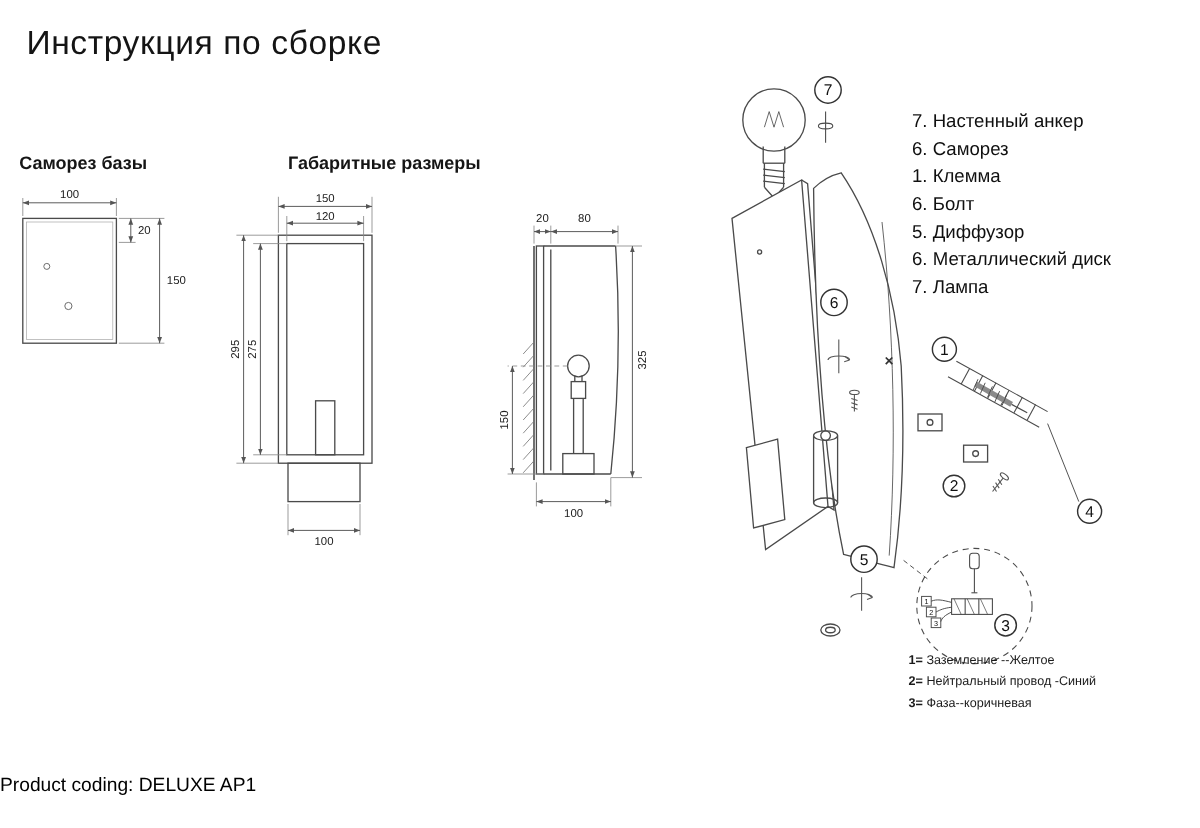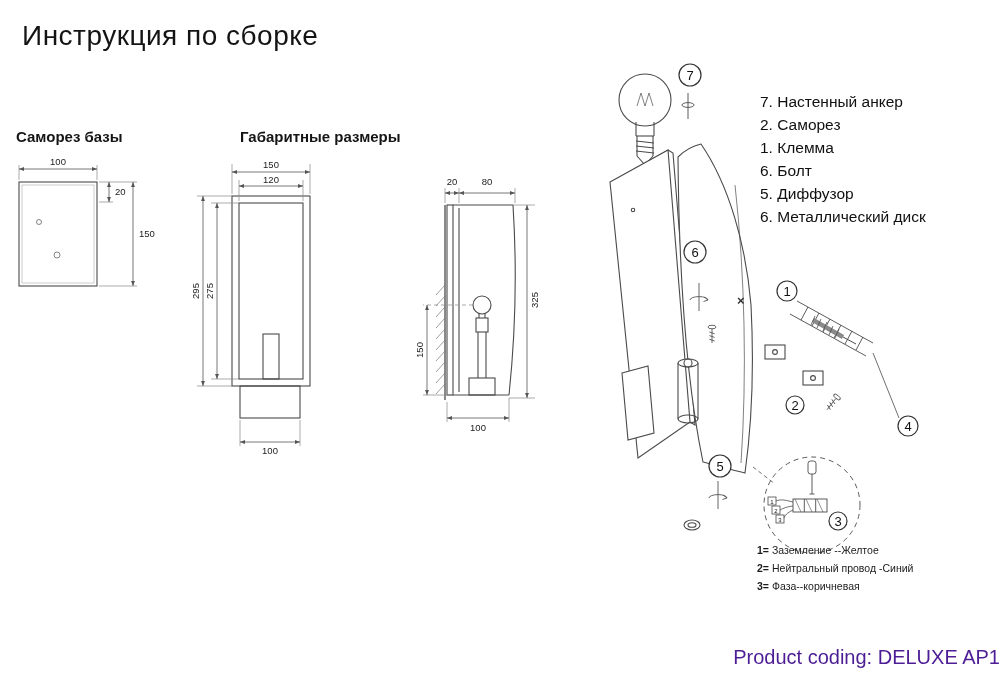--- a/index.html
+++ b/index.html
@@ -12,21 +12,21 @@
   .sec-label{font-size:15px;font-weight:bold;color:#151515}
   .lbl-base{top:128px;left:16px}
   .lbl-overall{top:128px;left:240px}
   .svg-base{top:150px;left:5px}
   .svg-front{top:150px;left:185px}
   .svg-side{top:150px;left:413px}
   .svg-exploded{top:5px;left:575px}
   .parts-list{top:90px;left:760px;list-style:none;font-size:15.5px;line-height:23px;color:#101010}
   .legend{top:541px;left:757px;font-size:10.5px;line-height:18px;color:#1b1b1b}
   .legend .num{font-weight:bold;margin-right:3px}
-  .footer{top:646px;left:0;width:100%;text-align:right;font-size:20px;color:#4c1d95}
+  .footer{top:646px;left:0;width:100%;text-align:left;font-size:16px;color:#000000}
   .dimtxt{font-size:9.5px;fill:#222}
   .callout{font-size:13px;fill:#111}
 </style>
 </head>
 <body>
 
 <h1 class="abs page-title">Инструкция по сборке</h1>
 
 <div class="abs sec-label lbl-base">Саморез базы</div>
 <div class="abs sec-label lbl-overall">Габаритные размеры</div>
@@ -333,25 +333,26 @@
       <text class="callout" x="263" y="520.5" text-anchor="middle" stroke="none" font-size="11.5">3</text>
     </g>
   </g>
 
   <text x="162" y="300" font-size="13" font-weight="bold" fill="#333">×</text>
 </svg>
 </div>
 
 <ul class="abs parts-list">
   <li>7. Настенный анкер</li>
-  <li>2. Саморез</li>
+  <li>6. Саморез</li>
   <li>1. Клемма</li>
   <li>6. Болт</li>
   <li>5. Диффузор</li>
   <li>6. Металлический диск</li>
+  <li>7. Лампа</li>
 </ul>
 
 <div class="abs legend">
   <div><span class="num">1=</span><span>Заземление --Желтое</span></div>
   <div><span class="num">2=</span><span>Нейтральный провод -Синий</span></div>
   <div><span class="num">3=</span><span>Фаза--коричневая</span></div>
 </div>
 
 <div class="abs footer">Product coding: DELUXE AP1</div>
 

